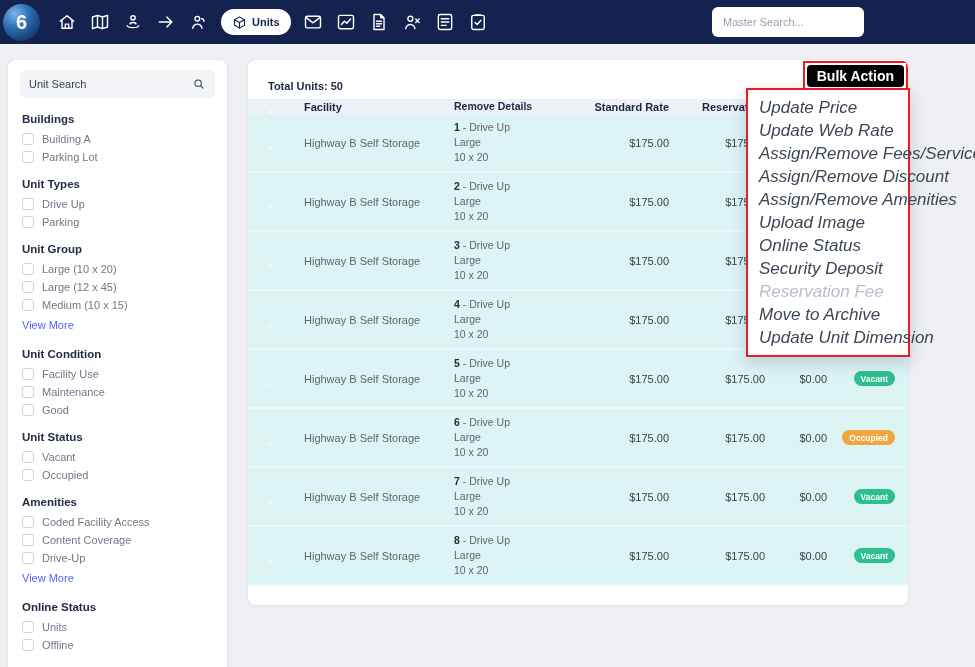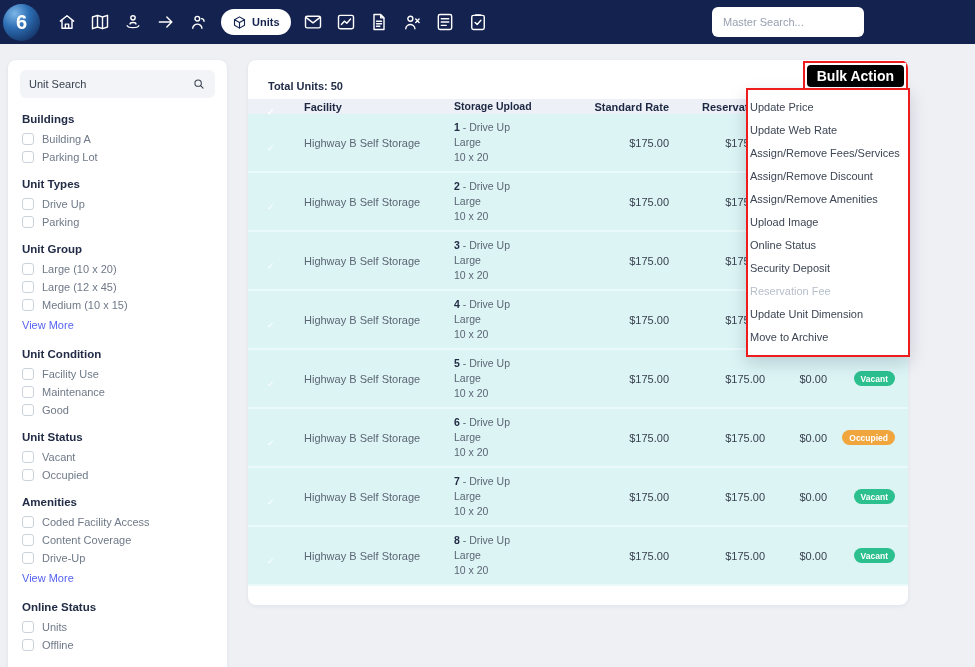--- a/index.html
+++ b/index.html
@@ -62,21 +62,21 @@
   .trow .c-std, .trow .c-res, .trow .c-dep { color:#39414f; }
   .tcb { width:13px; height:13px; border-radius:3px; background:#4e6af3; position:relative; cursor:pointer; }
   .tcb::after { content:"✓"; position:absolute; color:#fff; font-size:9px; left:3px; top:0.5px; }
   .badge { display:inline-block; padding:2.5px 7px; border-radius:9px; font-size:8.5px; font-weight:700; color:#fff; }
   .badge[data-status="Vacant"] { background:#2cc08f; }
   .badge[data-status="Occupied"] { background:#f0a53d; }
 
   
   .bulk-menu { position:absolute; left:746px; top:88px; width:164px; background:#fff;
                border:2px solid #ee1c1c; box-shadow:0 6px 16px rgba(20,40,80,.18); z-index:10; padding:6px 0; }
-  .bm-item { height:23px; line-height:23px; padding-left:2px; font-size:11px; color:#3d4654; cursor:pointer; white-space:nowrap; }
+  .bm-item { height:23px; line-height:23px; padding-left:11px; font-size:17px; color:#3d4654; cursor:pointer; white-space:nowrap;font-style:italic; }
   .bm-item[data-disabled="true"] { color:#b6bfca; cursor:default; }
 </style>
 </head>
 <body>
 
 <nav class="topbar">
   <div class="logo">6</div>
   <div class="navicons">
     <span class="nav-ic">
       <svg viewBox="0 0 24 24">
@@ -253,21 +253,21 @@
   <main class="content card-shadow">
     <div class="bulk-wrap">
       <button class="bulk-btn">Bulk Action</button>
     </div>
     <div class="total-units">Total Units: 50</div>
 
     <div class="tbl">
       <div class="thead">
         <span class="c-check"><span class="tcb"></span></span>
         <span class="c-fac">Facility</span>
-        <span class="c-store">Storage Upload</span>
+        <span class="c-store">Remove Details</span>
         <span class="c-std">Standard Rate</span>
         <span class="c-res">Reservation</span>
         <span class="c-dep"></span>
           <span class="c-stat"></span>
       </div>
 
       <div class="trow">
         <span class="c-check"><span class="tcb"></span></span>
         <span class="c-fac">Highway B Self Storage</span>
         <span class="c-store"><b>1</b> <span>- Drive Up</span><br><span>Large</span><br><span>10 x 20</span></span>
@@ -353,15 +353,15 @@
 <div class="bulk-menu">
   <div class="bm-item" data-disabled="false">Update Price</div>
   <div class="bm-item" data-disabled="false">Update Web Rate</div>
   <div class="bm-item" data-disabled="false">Assign/Remove Fees/Services</div>
   <div class="bm-item" data-disabled="false">Assign/Remove Discount</div>
   <div class="bm-item" data-disabled="false">Assign/Remove Amenities</div>
   <div class="bm-item" data-disabled="false">Upload Image</div>
   <div class="bm-item" data-disabled="false">Online Status</div>
   <div class="bm-item" data-disabled="false">Security Deposit</div>
   <div class="bm-item" data-disabled="true">Reservation Fee</div>
+  <div class="bm-item" data-disabled="false">Move to Archive</div>
   <div class="bm-item" data-disabled="false">Update Unit Dimension</div>
-  <div class="bm-item" data-disabled="false">Move to Archive</div>
 </div>
 
 </body></html>

